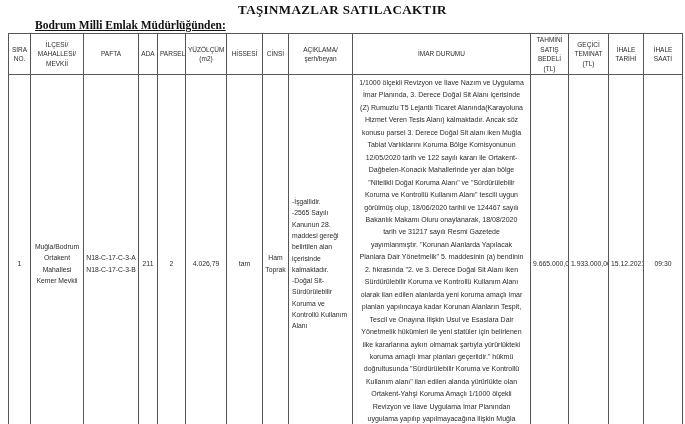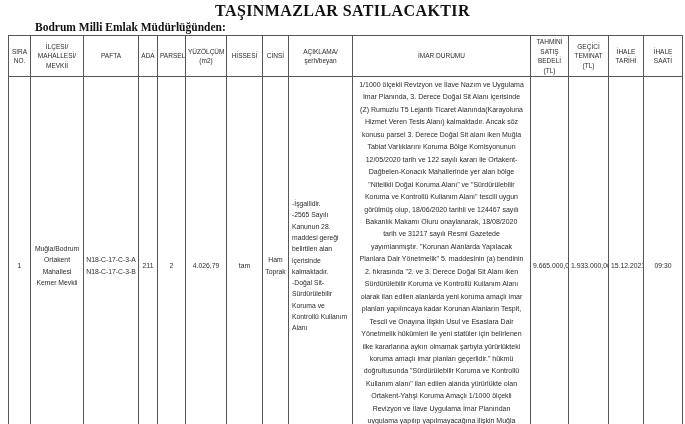--- a/index.html
+++ b/index.html
@@ -7,30 +7,31 @@
   body {
     width: 685px; height: 424px;
     font-family: "Liberation Sans", sans-serif;
     color: #2b2b2b;
     position: relative;
     overflow: hidden;
   }
   .doc-title {
     font-family: "Liberation Serif", serif;
     font-weight: bold;
-    font-size: 16px;
+    font-size: 13px;
     text-align: center;
     letter-spacing: 0.4px;
     padding-top: 2px;
     color: #111;
   }
   .doc-subtitle {
     font-family: "Liberation Serif", serif;
     font-weight: bold;
     font-size: 11.5px;
+    text-decoration: underline;
     margin: 1px 0 2px 35px;
     color: #111;
   }
   table.main {
     border-collapse: collapse;
     table-layout: fixed;
     width: 674px;
     margin-left: 8px;
   }
   th, td {

